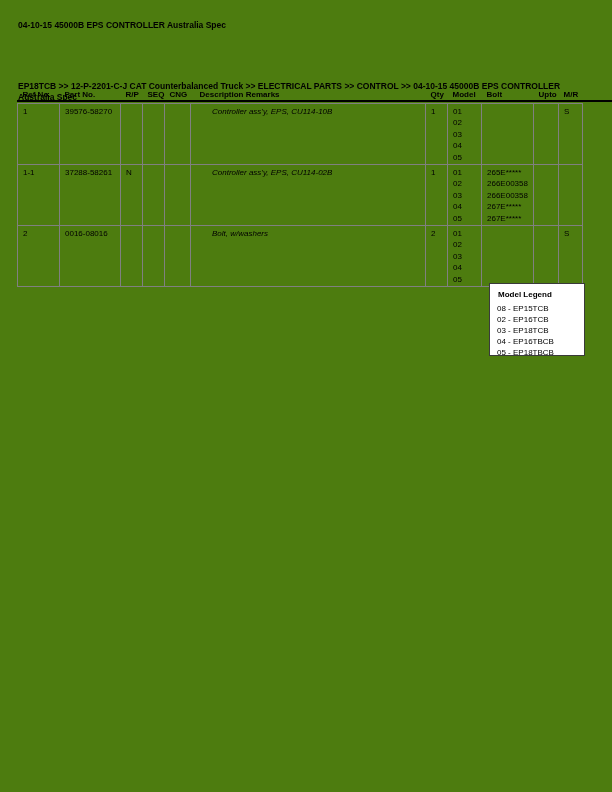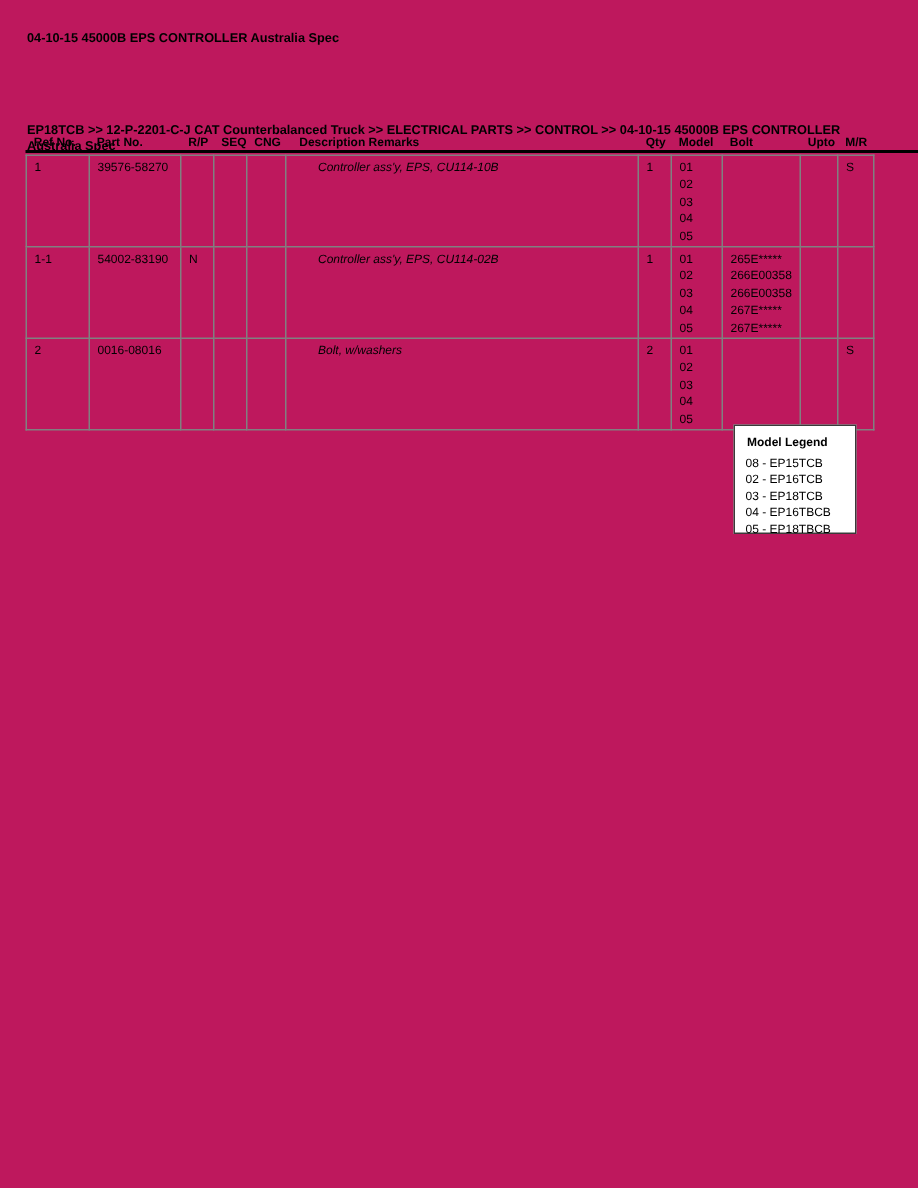--- a/index.html
+++ b/index.html
@@ -1,20 +1,20 @@
 <!DOCTYPE html>
 <html><head>
 <meta charset="utf-8">
 <style>
   html, body { margin: 0; padding: 0; background: #e8e8e8; }
   .page {
     position: relative;
     width: 612px;
     height: 792px;
-    background: #be185d;
+    background: #4d7c0f;
     font-family: "Liberation Sans", sans-serif;
     color: #000000;
     overflow: hidden;
   }
   .doc-title {
     position: absolute;
     left: 18px;
     top: 20px;
     font-size: 8.5px;
     font-weight: bold;
@@ -64,21 +64,21 @@
     white-space: pre-line;
     overflow: hidden;
   }
   table.parts tbody tr { height: 57px; }
   table.parts tbody td.desc { padding-left: 21px; white-space: nowrap; font-style: italic; }
   table.parts thead td.desc-h { padding-left: 9px; }
   .legend {
     position: absolute;
     left: 489px;
     top: 283px;
-    width: 82px;
+    width: 96px;
     height: 73px;
     box-sizing: border-box;
     border: 1.5px solid #3a3a3a;
     background: #ffffff;
   }
   .legend-title {
     font-size: 8px;
     font-weight: bold;
     padding: 6px 0 0 8px;
     margin-bottom: 4px;
@@ -143,21 +143,21 @@
 02
 03
 04
 05</td>
         <td></td>
         <td></td>
         <td>S</td>
       </tr>
       <tr>
         <td>1-1</td>
-        <td>54002-83190</td>
+        <td>37288-58261</td>
         <td>N</td>
         <td></td>
         <td></td>
         <td class="desc">Controller ass'y, EPS, CU114-02B</td>
         <td>1</td>
         <td>01
 02
 03
 04
 05</td>

